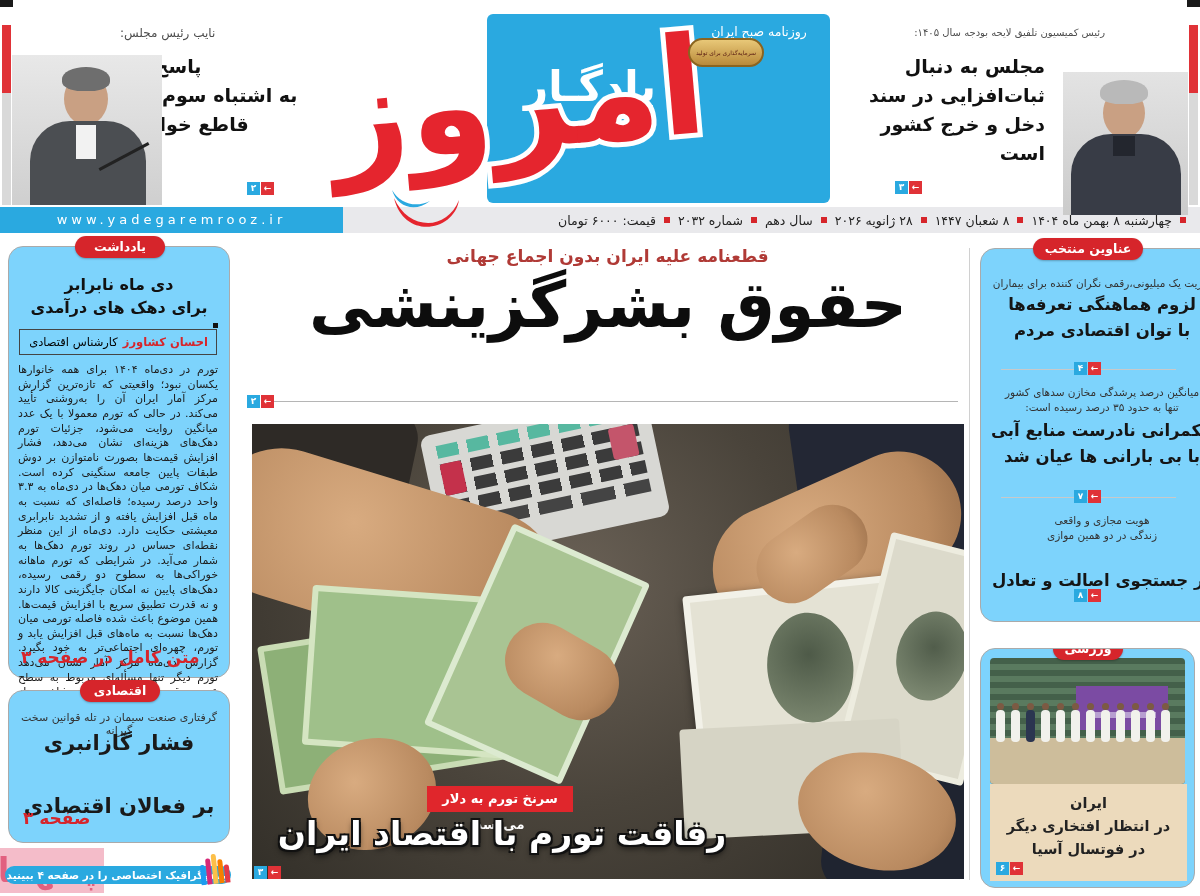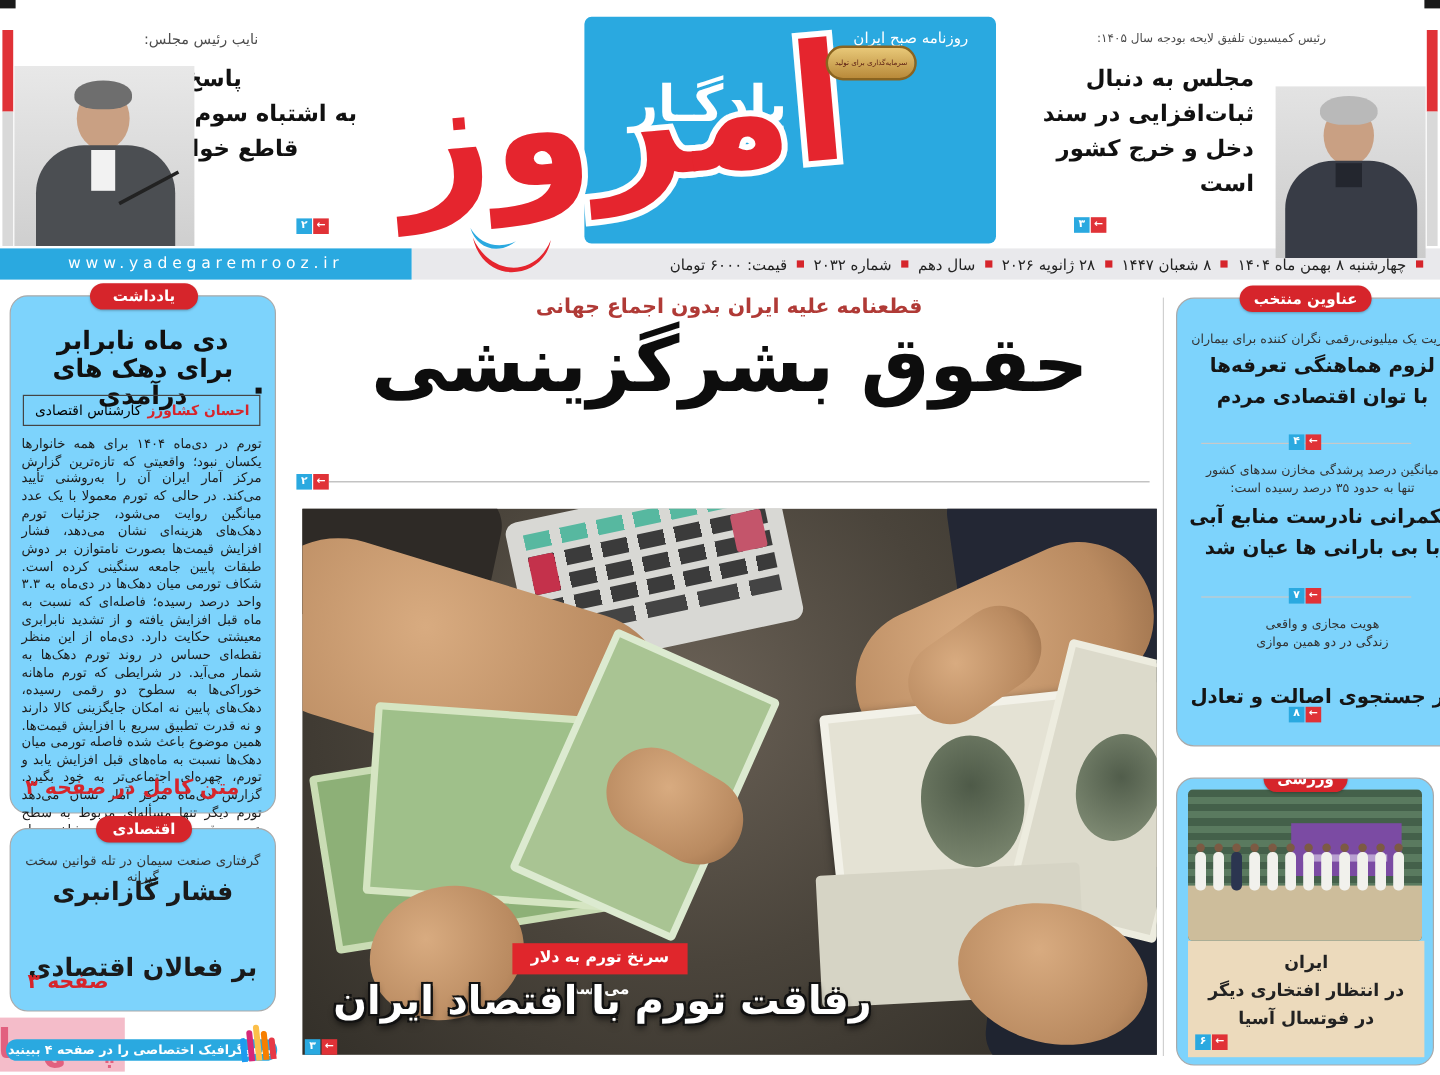--- a/index.html
+++ b/index.html
@@ -102,21 +102,21 @@
   }
 
   
   #lead-kicker { left:300px; top:246px; width:615px; text-align:center; color:#b03a36; font-weight:bold; font-size:17px; }
   #lead-headline { left:252px; top:268px; width:712px; text-align:center; color:#0d0d0d; font-weight:bold; font-size:64px; letter-spacing:-1px; }
   .hrule { height:1px; background:#b5b5b5; }
 
   
   #note-card { left:8px; top:246px; width:222px; height:432px; }
   #note-card .inner { position:relative; width:100%; height:100%; }
-  .note-headline { font-size:21px; font-weight:bold; line-height:23px; color:#111; text-align:center; }
+  .note-headline { font-size:16px; font-weight:bold; line-height:23px; color:#111; text-align:center; }
   #byline-box {
     position:absolute; left:10px; top:82px; width:198px; height:26px;
     border:1px solid #444; display:flex; align-items:center; justify-content:flex-start;
     padding-right:8px; gap:5px; font-size:11.5px;
   }
   #byline-box b { color:#d6252b; }
   #note-body {
     position:absolute; right:11px; top:116px; width:200px;
     font-size:11px; line-height:14.65px; color:#1c1c1c;
     text-align:justify;

